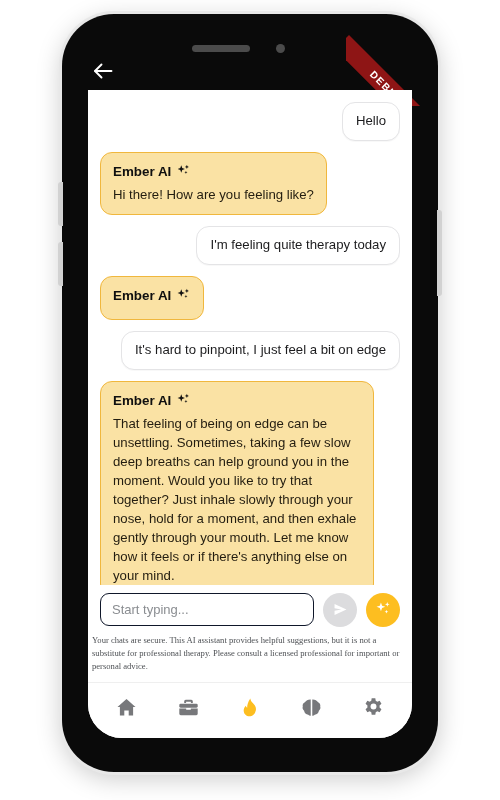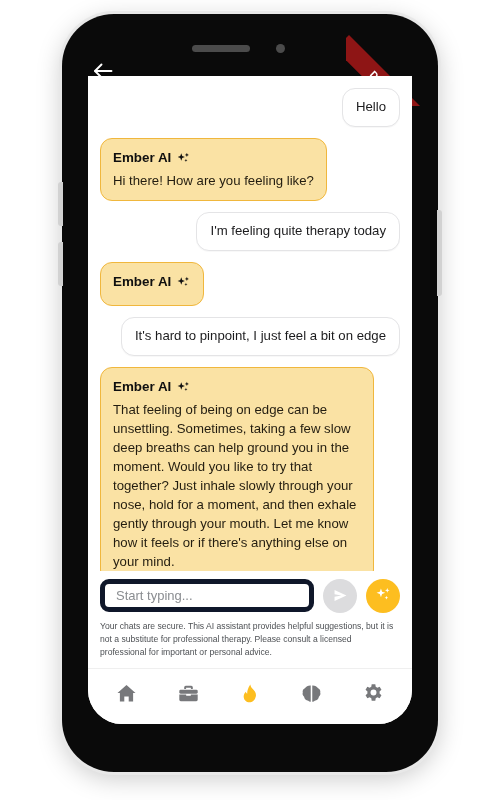--- a/index.html
+++ b/index.html
@@ -115,21 +115,21 @@
     font-weight: bold;
     letter-spacing: 1.3px;
     font-family: "Liberation Sans", sans-serif;
     margin-left: -22px;
   }
 
   
   .screen {
     position: absolute;
     left: 26px;
-    top: 62px;
+    top: 76px;
     width: 324px;
     height: 648px;
     background: #ffffff;
     border-radius: 0 0 34px 34px;
     overflow: hidden;
     display: flex;
     flex-direction: column;
   }
 
   .chat-scroll {
@@ -162,41 +162,41 @@
     background: #fae2a4;
     border: 1.5px solid #f0b73d;
     border-radius: 12px;
     padding: 9px 12px 10px 12px;
     font-size: 13.2px;
     line-height: 1.44;
     color: #231d10;
   }
   .ai-head {
     display: flex;
-    align-items: flex-end;
+    align-items: center;
     gap: 5px;
     font-weight: bold;
     font-size: 13.4px;
     color: #0f0f0f;
     margin-bottom: 4px;
   }
   .ai-body { white-space: normal; }
 
   
   .composer {
     flex: 0 0 auto;
     padding: 8px 12px 0 12px;
     display: flex;
     align-items: center;
     gap: 9px;
   }
   .text-input {
     flex: 1 1 auto;
     height: 33px;
-    border: 5px solid #0f172a;
+    border: 1px solid #0f172a;
     border-radius: 9px;
     background: #ffffff;
     font-size: 13px;
     color: #6e7175;
     padding: 0 11px;
     font-family: "Liberation Sans", sans-serif;
     outline: none;
     box-sizing: border-box;
   }
   .text-input::placeholder { color: #8a8d91; }
@@ -211,24 +211,25 @@
     justify-content: center;
     cursor: pointer;
     border: none;
     padding: 0;
   }
   .send-btn    { background: #dcdcde; }
   .sparkle-btn { background: #fdbe20; }
 
   .disclaimer {
     flex: 0 0 auto;
-    padding: 7px 12px 9px 12px;
+    padding: 7px 12px 9px 4px;
     font-size: 8.6px;
     line-height: 1.52;
     color: #4d5054;
+    font-family: Liberation Serif, serif;
   }
 
   
   .bottom-nav {
     flex: 0 0 auto;
     height: 56px;
     border-top: 1px solid #efefef;
     background: #ffffff;
     display: flex;
     align-items: center;

